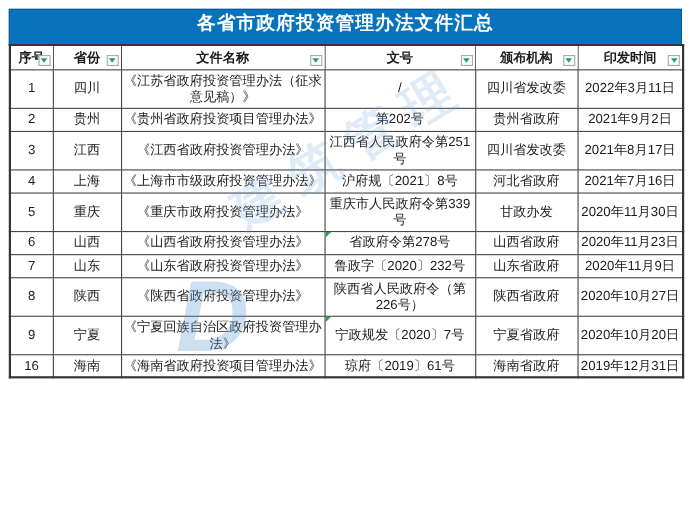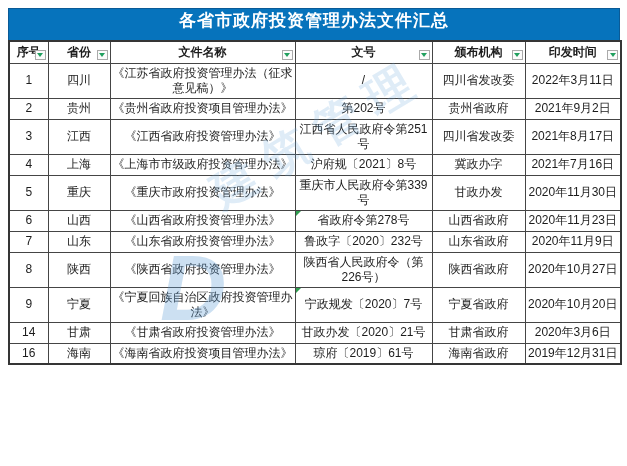--- a/index.html
+++ b/index.html
@@ -137,21 +137,21 @@
     <td><span class="cell-text">《江西省政府投资管理办法》</span></td>
     <td><span class="cell-text">江西省人民政府令第251号</span></td>
     <td><span class="cell-text">四川省发改委</span></td>
     <td><span class="cell-text">2021年8月17日</span></td>
   </tr>
         <tr>
     <td><span class="cell-text">4</span></td>
     <td><span class="cell-text">上海</span></td>
     <td><span class="cell-text">《上海市市级政府投资管理办法》</span></td>
     <td><span class="cell-text">沪府规〔2021〕8号</span></td>
-    <td><span class="cell-text">冀政办字</span></td>
+    <td><span class="cell-text">河北省政府</span></td>
     <td><span class="cell-text">2021年7月16日</span></td>
   </tr>
         <tr>
     <td><span class="cell-text">5</span></td>
     <td><span class="cell-text">重庆</span></td>
     <td><span class="cell-text">《重庆市政府投资管理办法》</span></td>
     <td><span class="cell-text">重庆市人民政府令第339 号</span></td>
     <td><span class="cell-text">甘政办发</span></td>
     <td><span class="cell-text">2020年11月30日</span></td>
   </tr>
@@ -181,28 +181,20 @@
   </tr>
         <tr>
     <td><span class="cell-text">9</span></td>
     <td><span class="cell-text">宁夏</span></td>
     <td><span class="cell-text">《宁夏回族自治区政府投资管理办法》</span></td>
     <td class="has-note"><span class="cell-text">宁政规发〔2020〕7号</span></td>
     <td><span class="cell-text">宁夏省政府</span></td>
     <td><span class="cell-text">2020年10月20日</span></td>
   </tr>
         <tr>
-    <td><span class="cell-text">14</span></td>
-    <td><span class="cell-text">甘肃</span></td>
-    <td><span class="cell-text">《甘肃省政府投资管理办法》</span></td>
-    <td><span class="cell-text">甘政办发〔2020〕21号</span></td>
-    <td><span class="cell-text">甘肃省政府</span></td>
-    <td><span class="cell-text">2020年3月6日</span></td>
-  </tr>
-        <tr>
     <td><span class="cell-text">16</span></td>
     <td><span class="cell-text">海南</span></td>
     <td><span class="cell-text">《海南省政府投资项目管理办法》</span></td>
     <td><span class="cell-text">琼府〔2019〕61号</span></td>
     <td><span class="cell-text">海南省政府</span></td>
     <td><span class="cell-text">2019年12月31日</span></td>
   </tr>
       </tbody>
   </table>
 </div>

